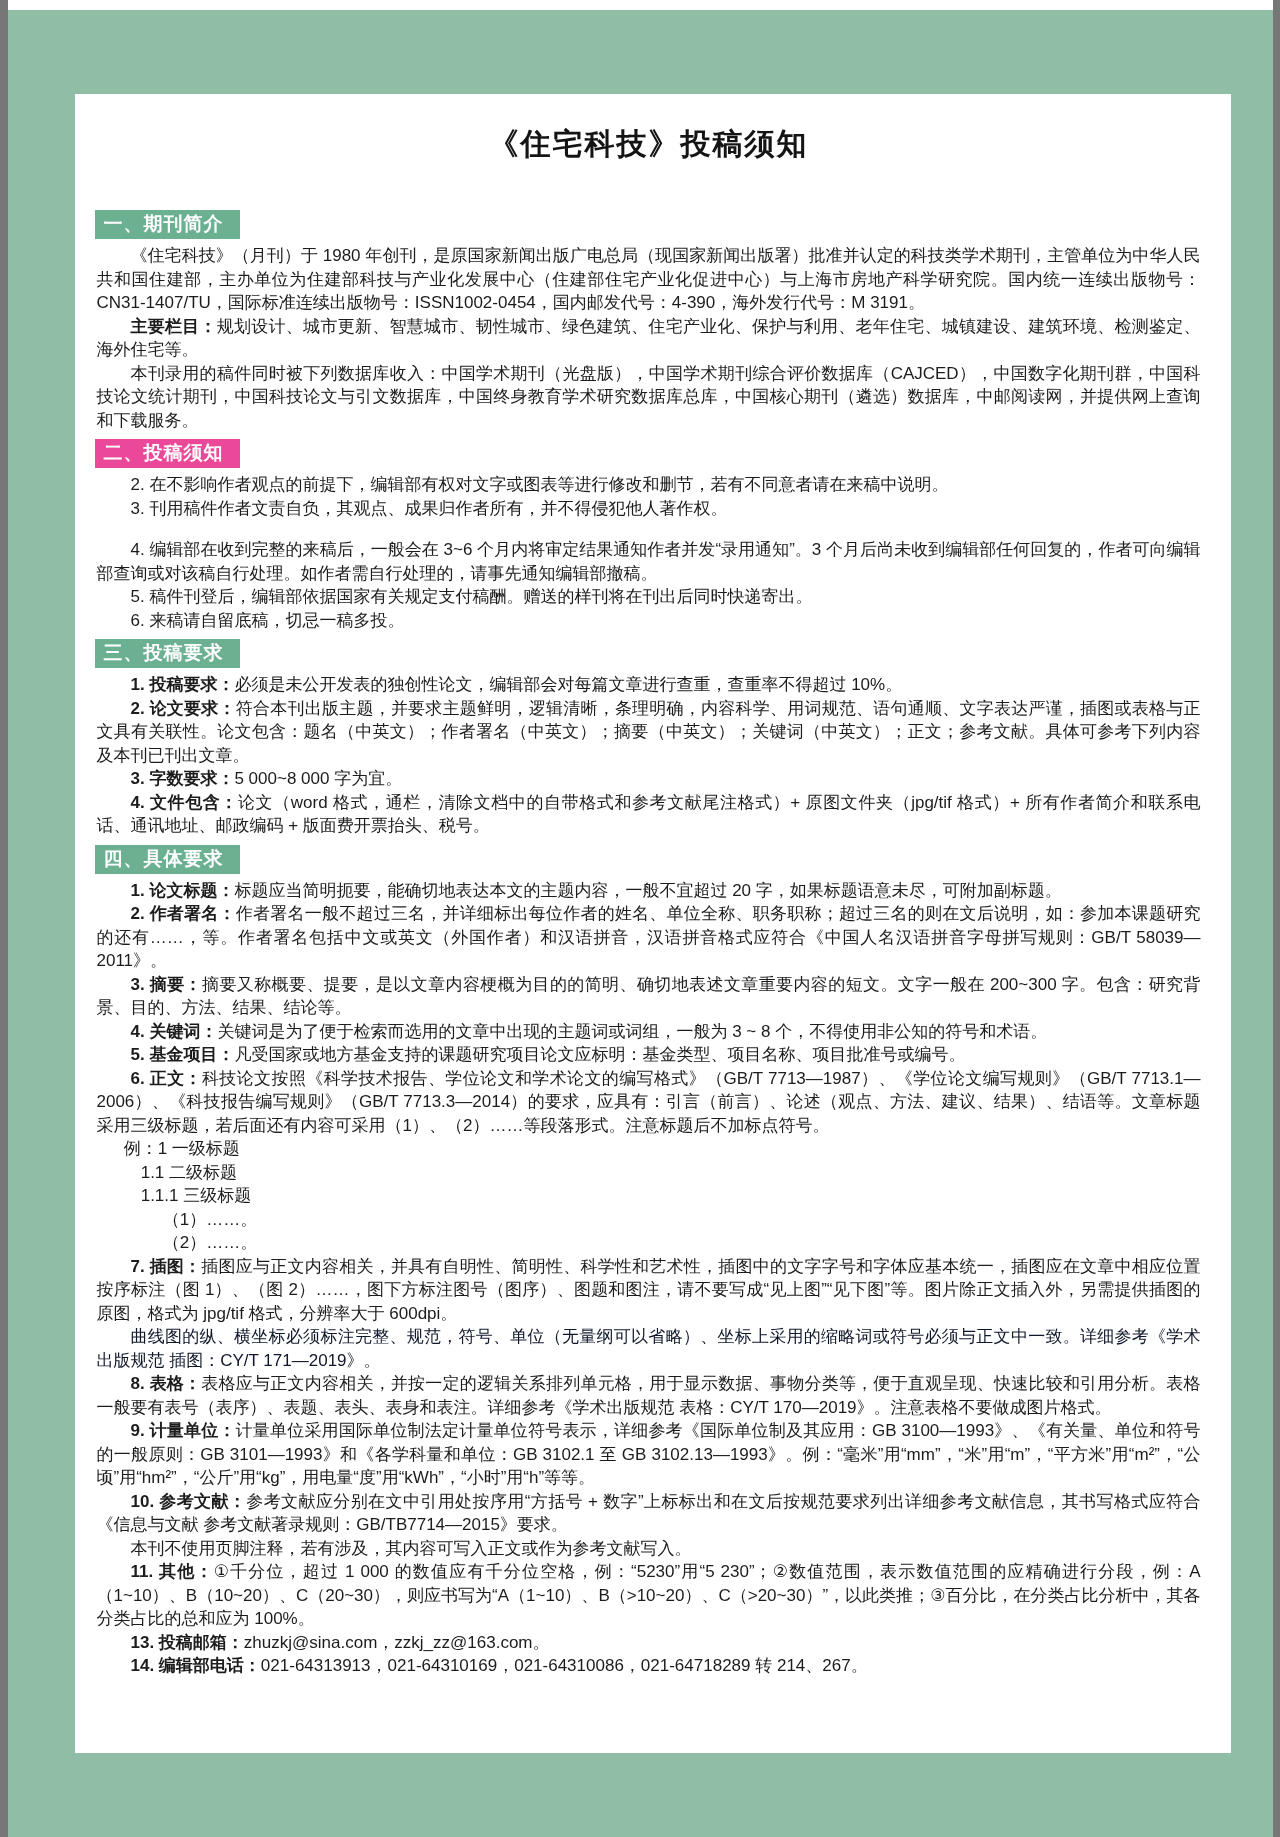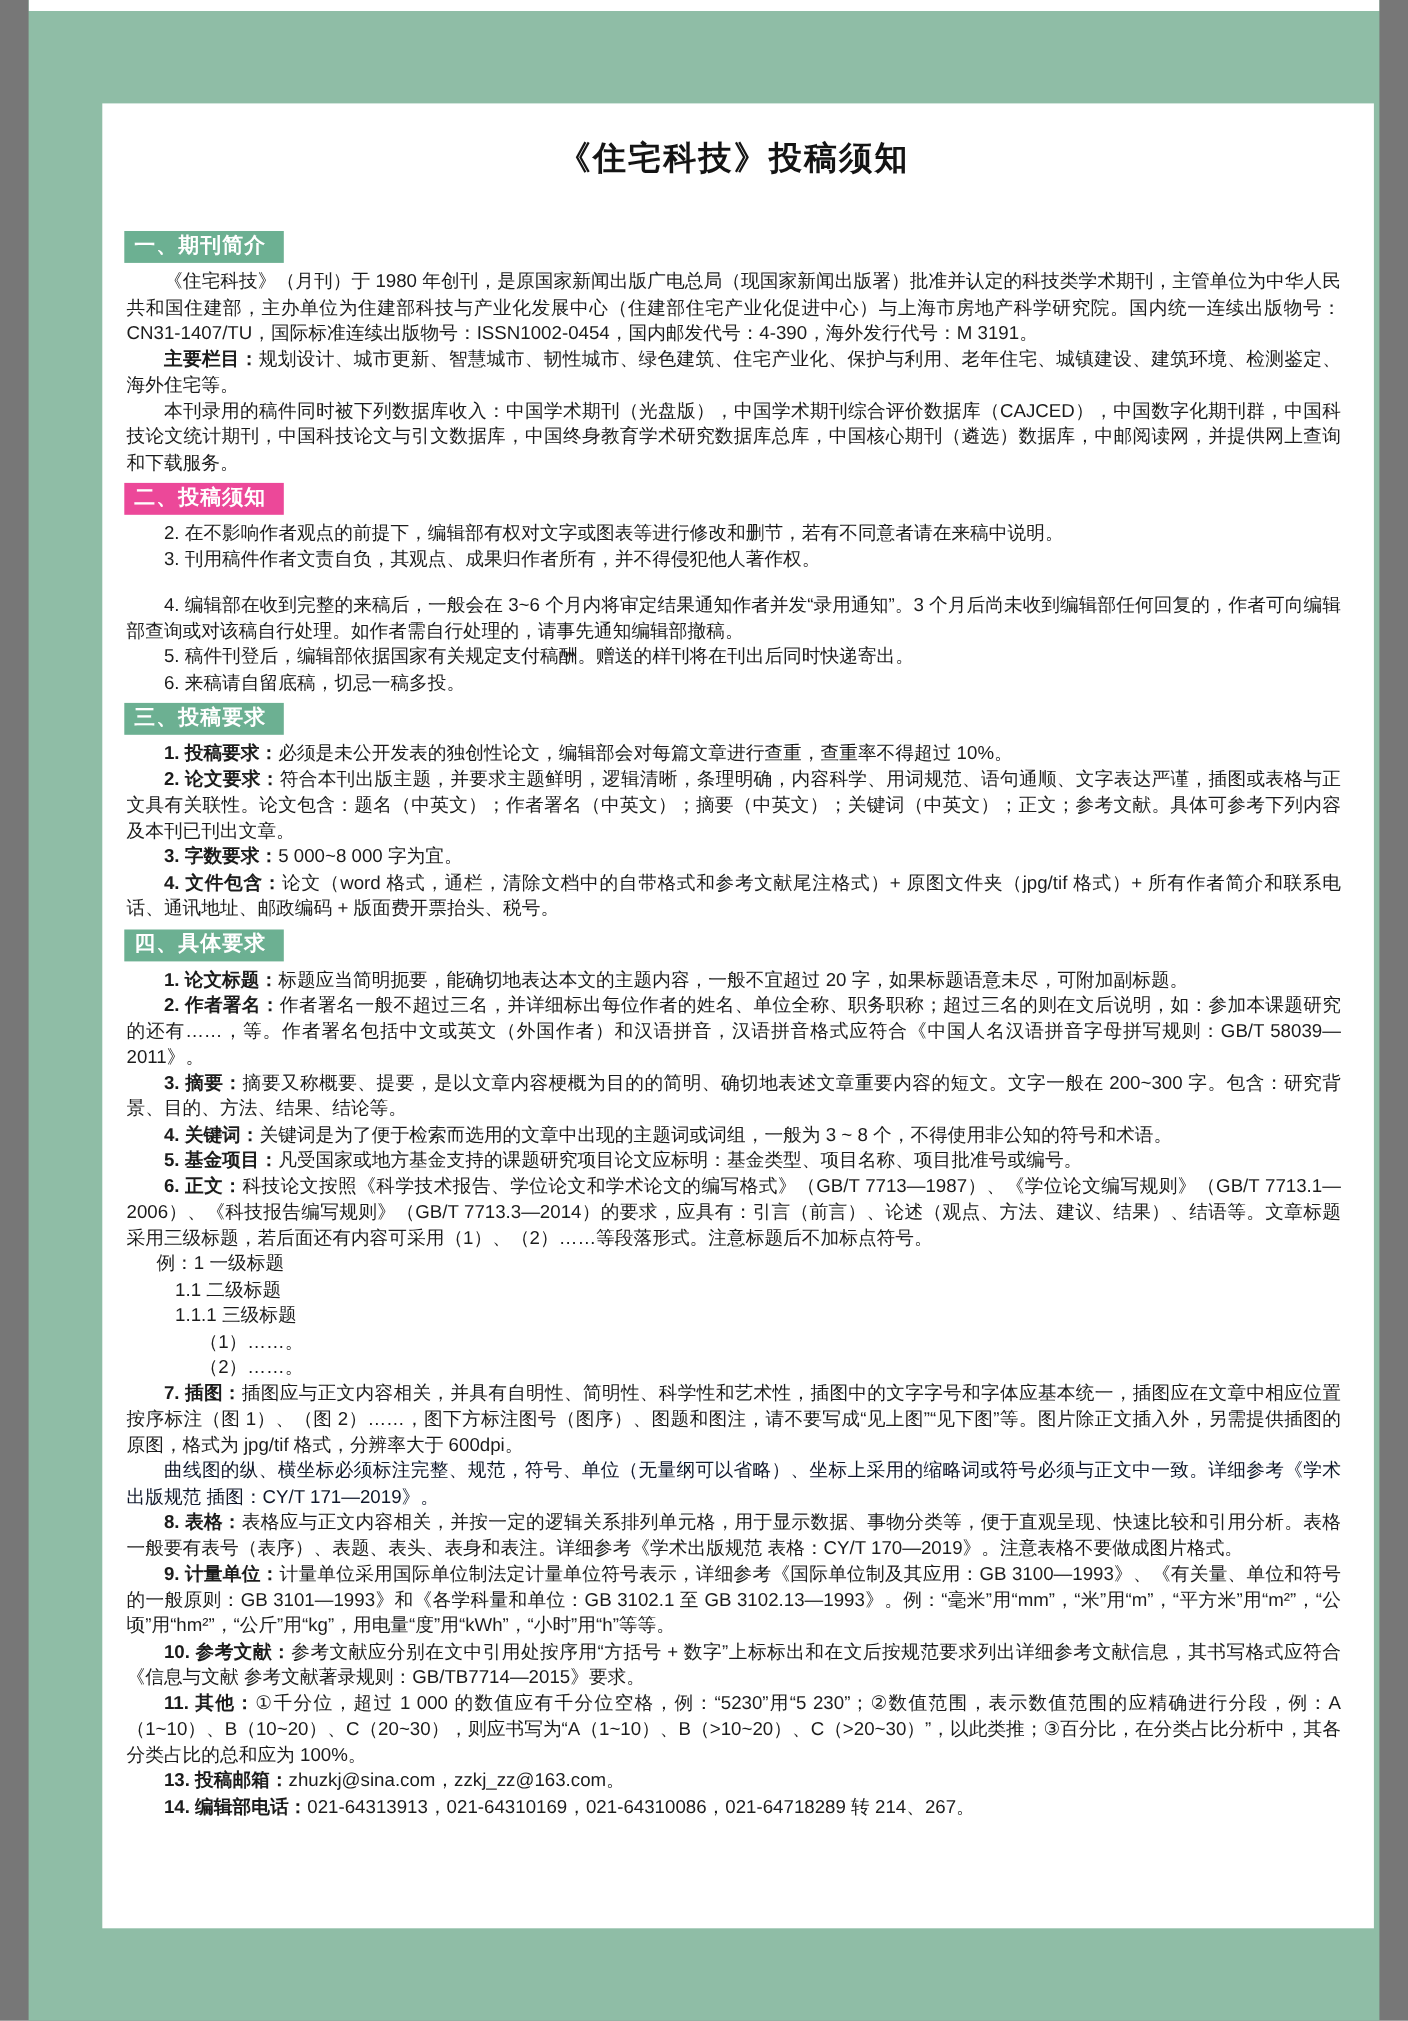--- a/index.html
+++ b/index.html
@@ -7,20 +7,21 @@
     font-family: "Liberation Sans", "DejaVu Sans", sans-serif;
     background:#777;
   }
   .page {
     position:relative;
     width:1228px;
     height:1837px;
     background:#8fbda6;
     overflow:hidden;
     margin:0 auto;
+    padding-left:37px;
   }
   .top-strip {
     position:absolute; top:0; left:0; width:100%; height:10px;
     background:#ffffff;
   }
   .sheet {
     position:absolute;
     left:67px; top:94px;
     width:1156px;
     height:1659px;
@@ -94,19 +95,20 @@
         <p class="para ex1" style="color: rgb(28, 28, 28);">例：1 一级标题</p>
         <p class="para ex2" style="color: rgb(28, 28, 28);">1.1 二级标题</p>
         <p class="para ex2" style="color: rgb(28, 28, 28);">1.1.1 三级标题</p>
         <p class="para ex3" style="color: rgb(28, 28, 28);">（1）……。</p>
         <p class="para ex3" style="color: rgb(28, 28, 28);">（2）……。</p>
         <p class="para" style="color: rgb(28, 28, 28);"><b>7. 插图：</b>插图应与正文内容相关，并具有自明性、简明性、科学性和艺术性，插图中的文字字号和字体应基本统一，插图应在文章中相应位置按序标注（图 1）、（图 2）……，图下方标注图号（图序）、图题和图注，请不要写成“见上图”“见下图”等。图片除正文插入外，另需提供插图的原图，格式为 jpg/tif 格式，分辨率大于 600dpi。</p>
         <p class="para" style="color: #0f172a;">曲线图的纵、横坐标必须标注完整、规范，符号、单位（无量纲可以省略）、坐标上采用的缩略词或符号必须与正文中一致。详细参考《学术出版规范 插图：CY/T 171—2019》。</p>
         <p class="para" style="color: rgb(28, 28, 28);"><b>8. 表格：</b>表格应与正文内容相关，并按一定的逻辑关系排列单元格，用于显示数据、事物分类等，便于直观呈现、快速比较和引用分析。表格一般要有表号（表序）、表题、表头、表身和表注。详细参考《学术出版规范 表格：CY/T 170—2019》。注意表格不要做成图片格式。</p>
         <p class="para" style="color: rgb(28, 28, 28);"><b>9. 计量单位：</b>计量单位采用国际单位制法定计量单位符号表示，详细参考《国际单位制及其应用：GB 3100—1993》、《有关量、单位和符号的一般原则：GB 3101—1993》和《各学科量和单位：GB 3102.1 至 GB 3102.13—1993》。例：“毫米”用“mm”，“米”用“m”，“平方米”用“m²”，“公顷”用“hm²”，“公斤”用“kg”，用电量“度”用“kWh”，“小时”用“h”等等。</p>
         <p class="para" style="color: rgb(28, 28, 28);"><b>10. 参考文献：</b>参考文献应分别在文中引用处按序用“方括号 + 数字”上标标出和在文后按规范要求列出详细参考文献信息，其书写格式应符合《信息与文献 参考文献著录规则：GB/TB7714—2015》要求。</p>
+        <p class="para" style="color: rgb(28, 28, 28);">本刊不使用页脚注释，若有涉及，其内容可写入正文或作为参考文献写入。</p>
         <p class="para" style="color: rgb(28, 28, 28);"><b>11. 其他：</b>①千分位，超过 1 000 的数值应有千分位空格，例：“5230”用“5 230”；②数值范围，表示数值范围的应精确进行分段，例：A（1~10）、B（10~20）、C（20~30），则应书写为“A（1~10）、B（&gt;10~20）、C（&gt;20~30）”，以此类推；③百分比，在分类占比分析中，其各分类占比的总和应为 100%。</p>
         <p class="para" style="color: rgb(28, 28, 28);"><b>13. 投稿邮箱：</b>zhuzkj@sina.com，zzkj_zz@163.com。</p>
         <p class="para" style="color: rgb(28, 28, 28);"><b>14. 编辑部电话：</b>021-64313913，021-64310169，021-64310086，021-64718289 转 214、267。</p>
       </div>
 
   </div>
 </div>
 
 </body></html>

